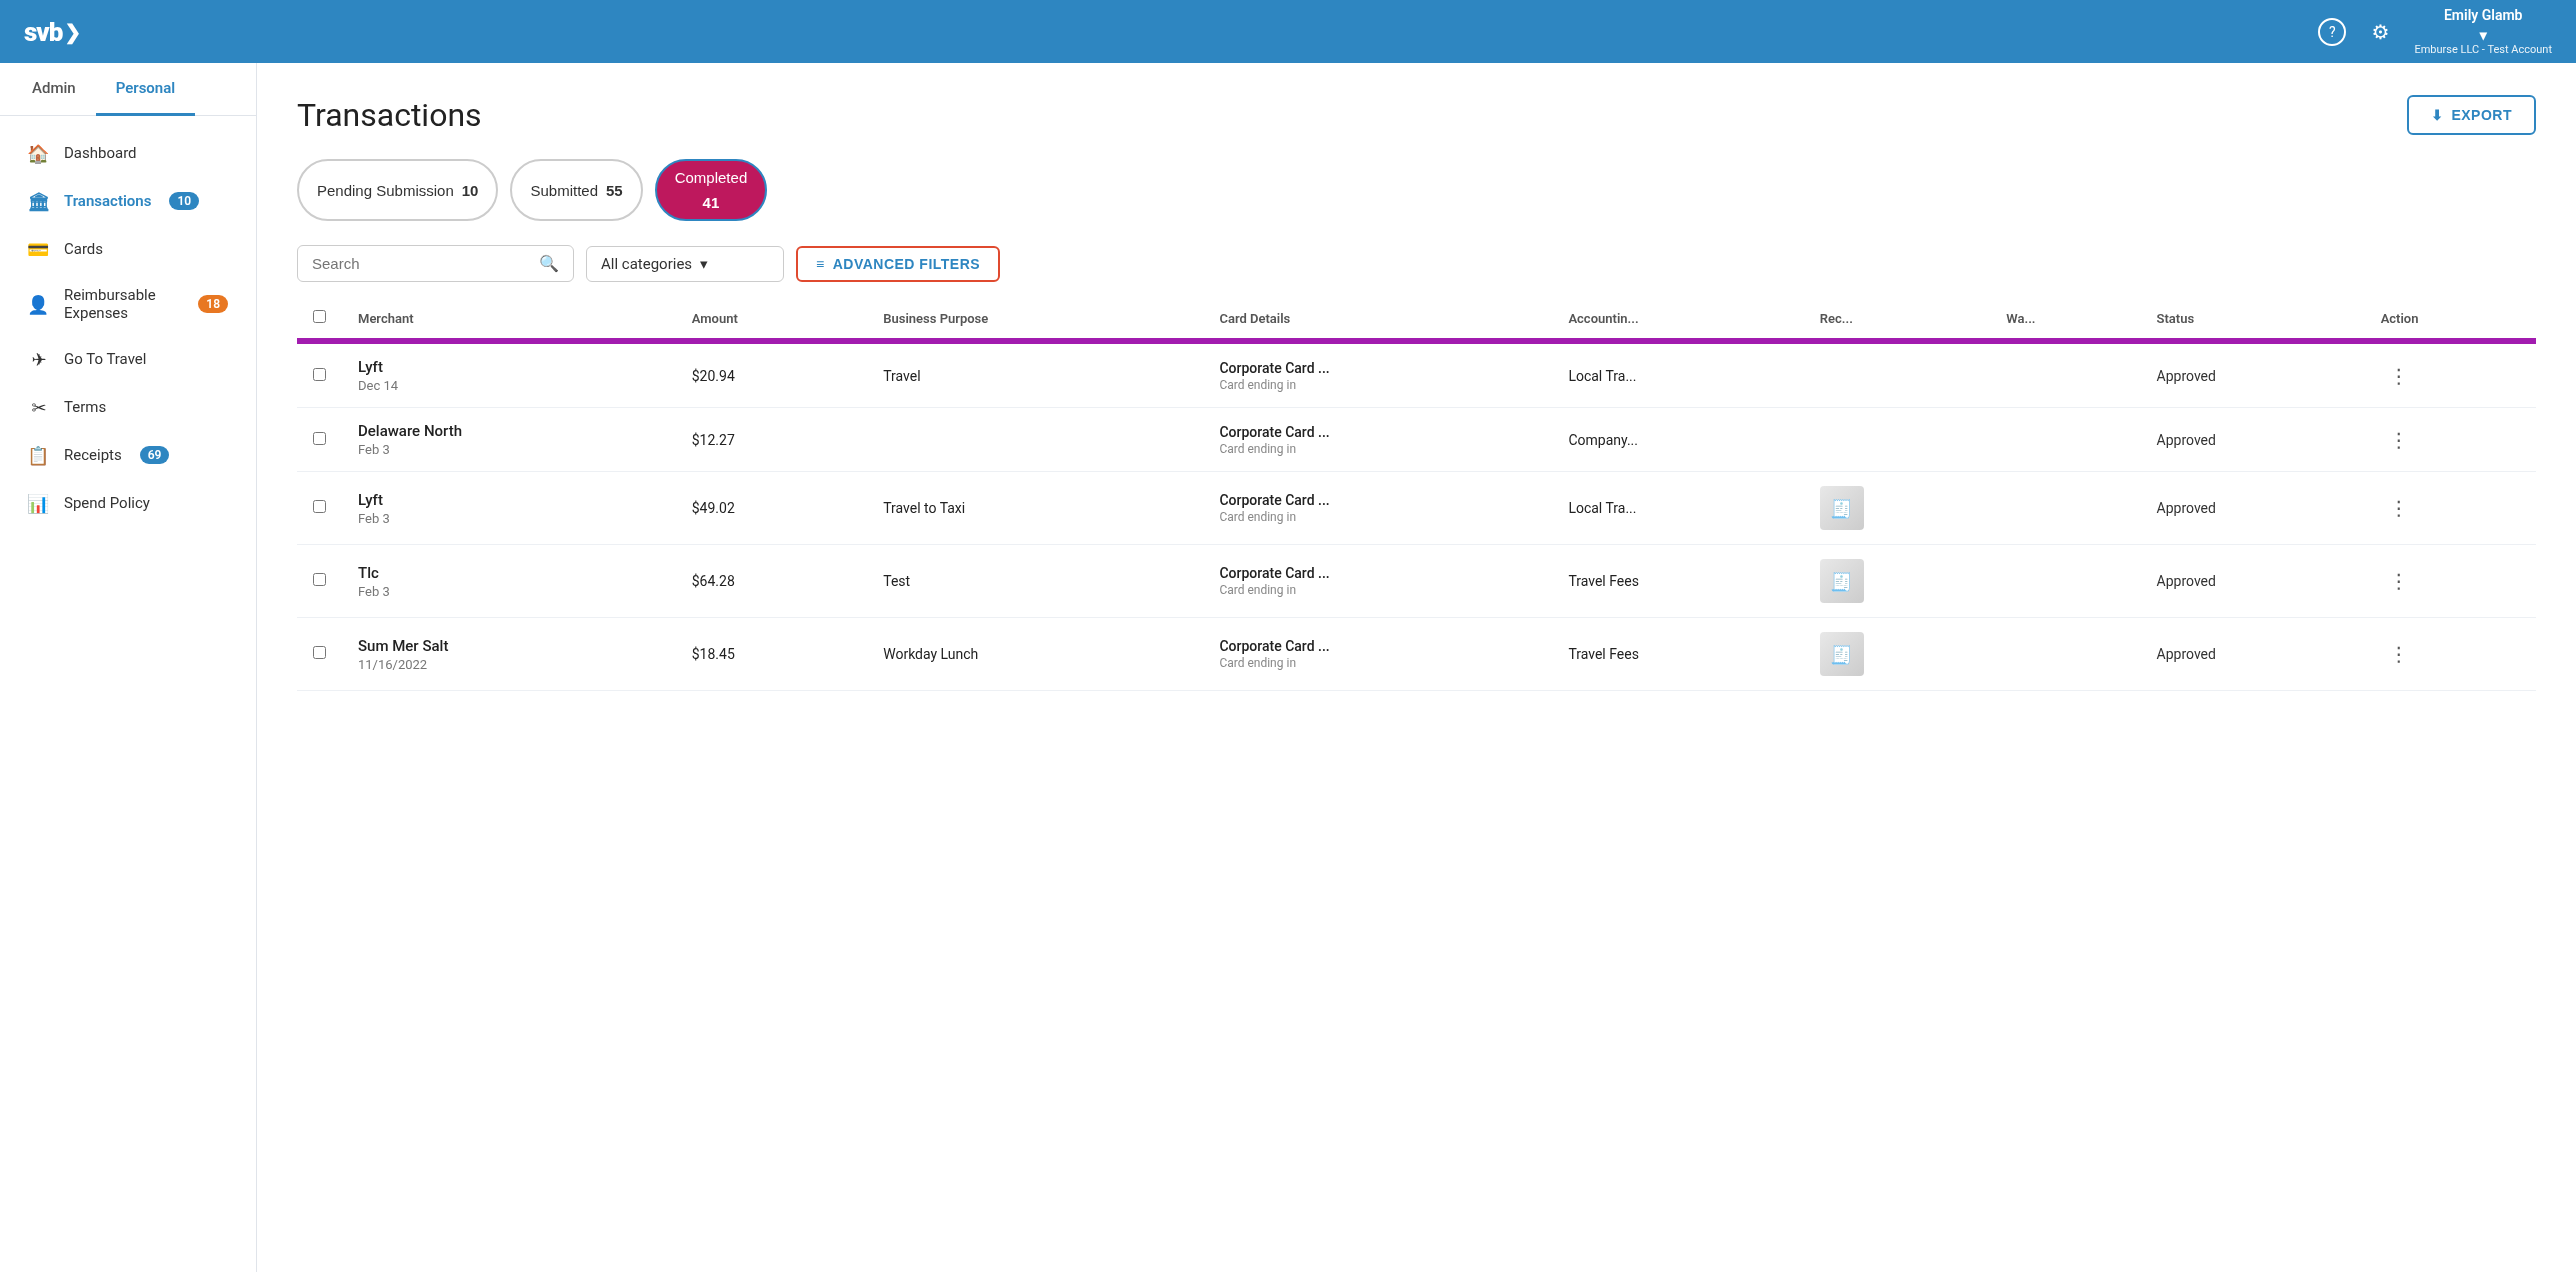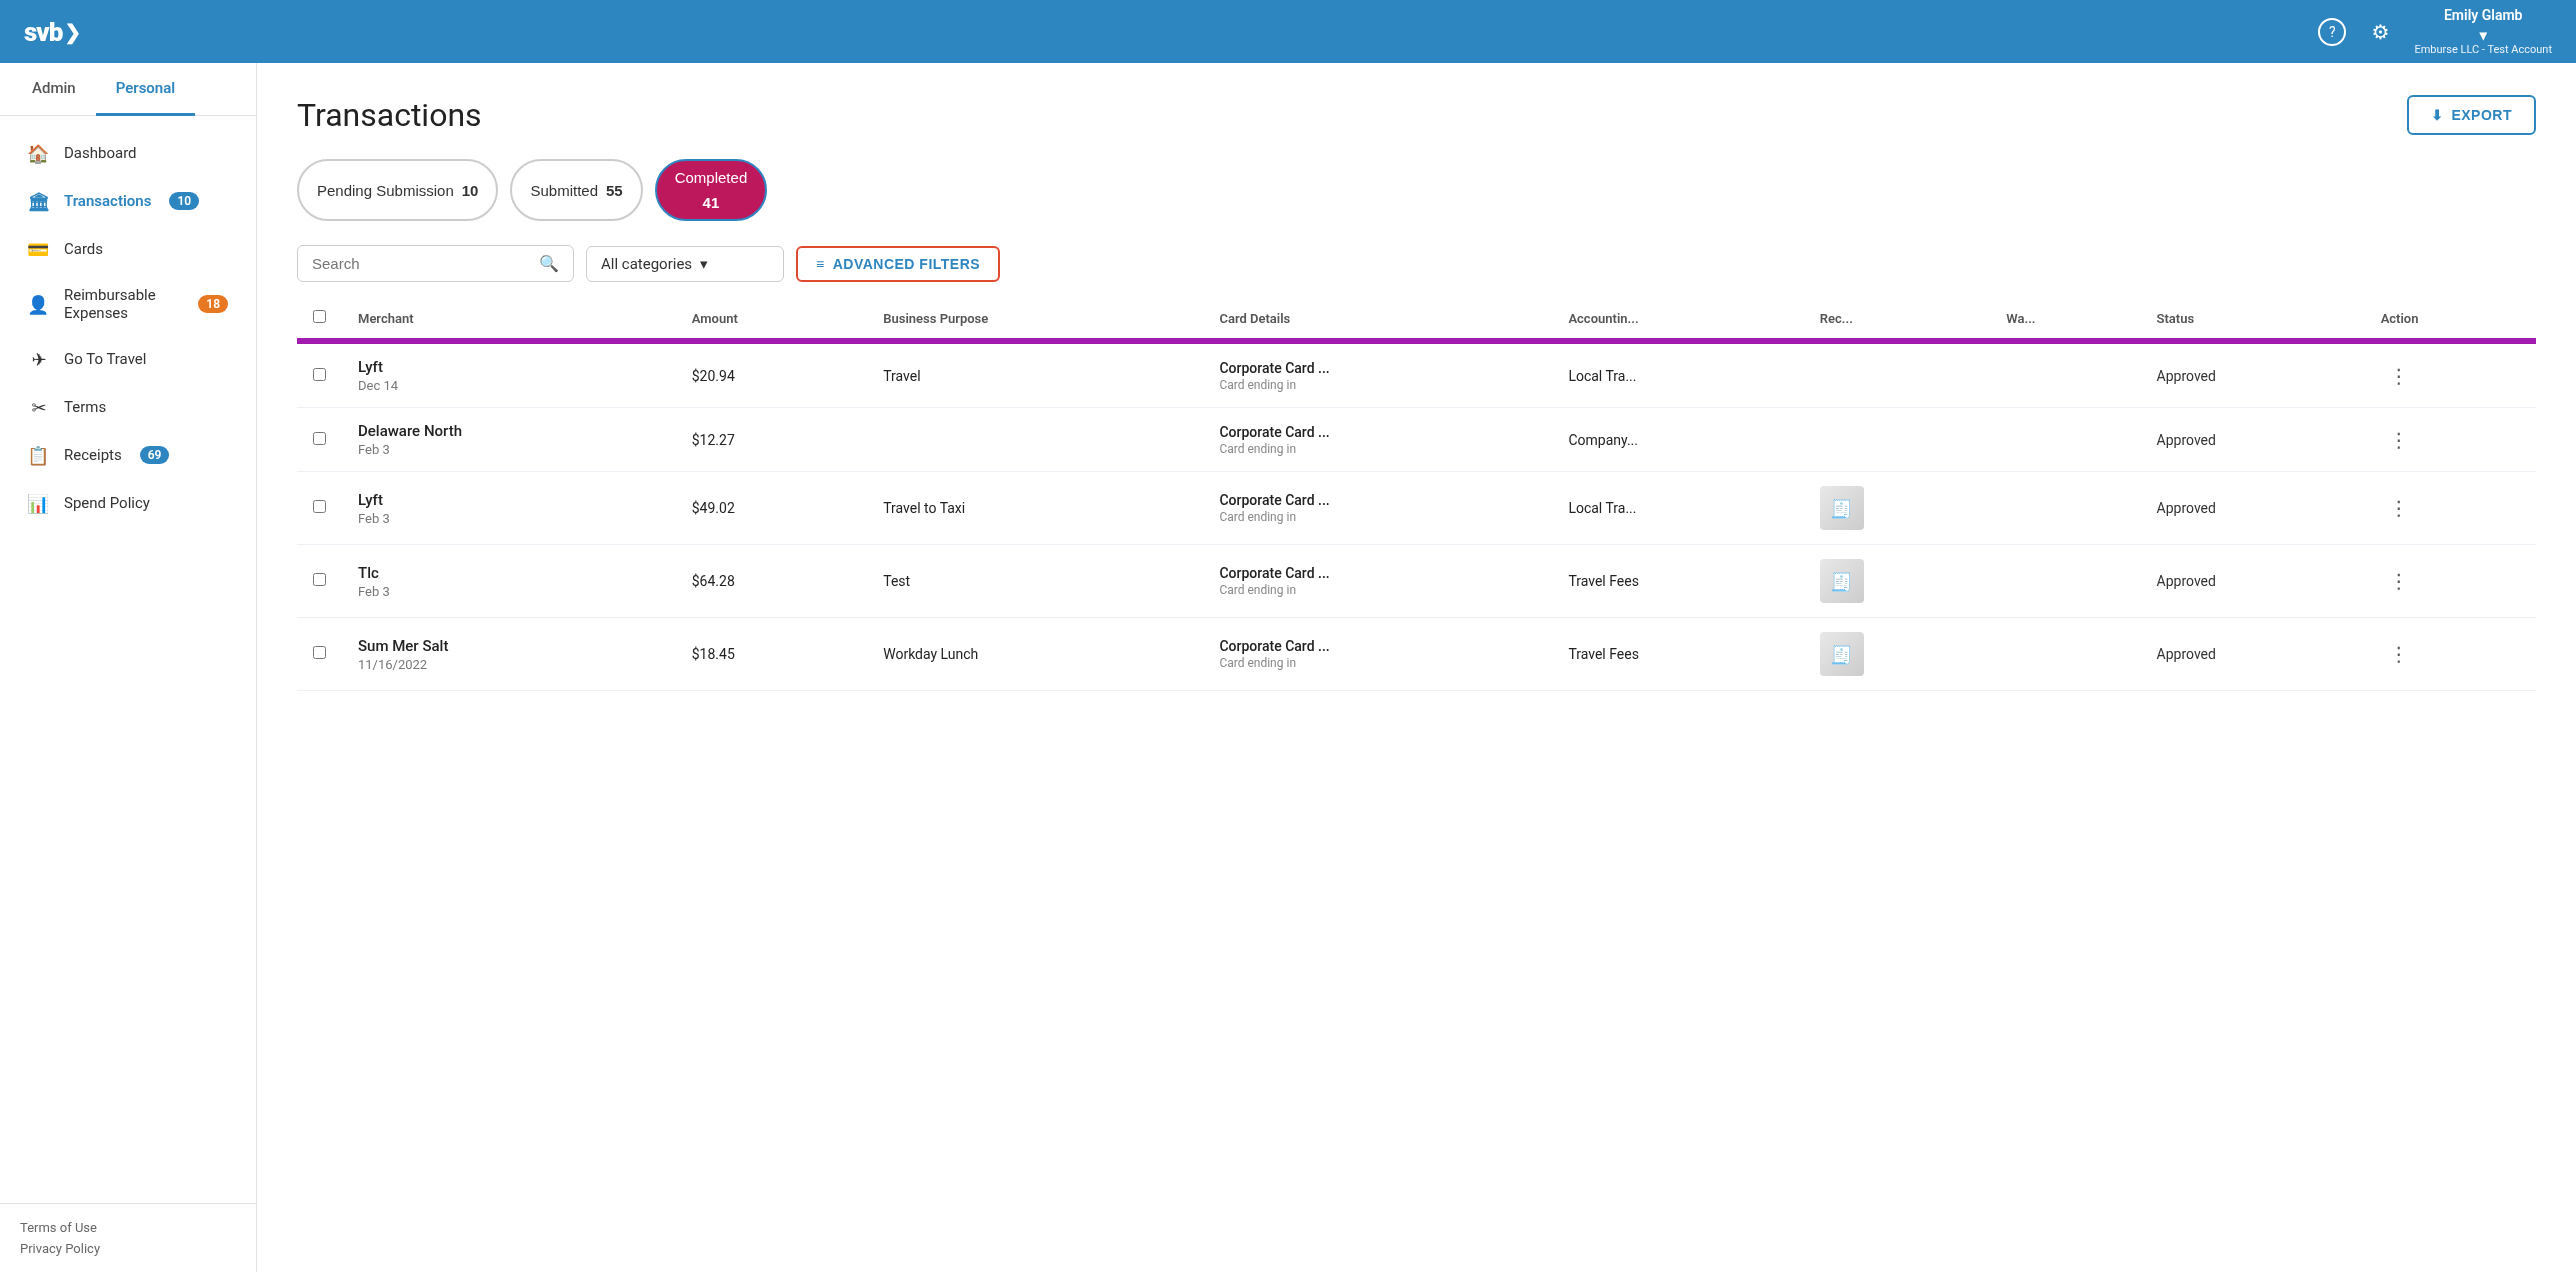--- a/index.html
+++ b/index.html
@@ -402,24 +402,20 @@
       <div class="nav-item">
         <span class="nav-icon">📋</span>
         <span>Receipts</span>
         <span class="nav-badge">69</span>
       </div>
       <div class="nav-item">
         <span class="nav-icon">📊</span>
         <span>Spend Policy</span>
       </div>
     </nav>
-    <div class="sidebar-footer">
-      <a>Terms of Use</a>
-      <a>Privacy Policy</a>
-    </div>
   </div>
 
   <div class="content">
     <div class="content-header">
       <h1 class="page-title">Transactions</h1>
       <button class="export-btn">
         <span>⬇</span>
         <span>EXPORT</span>
       </button>
     </div>

